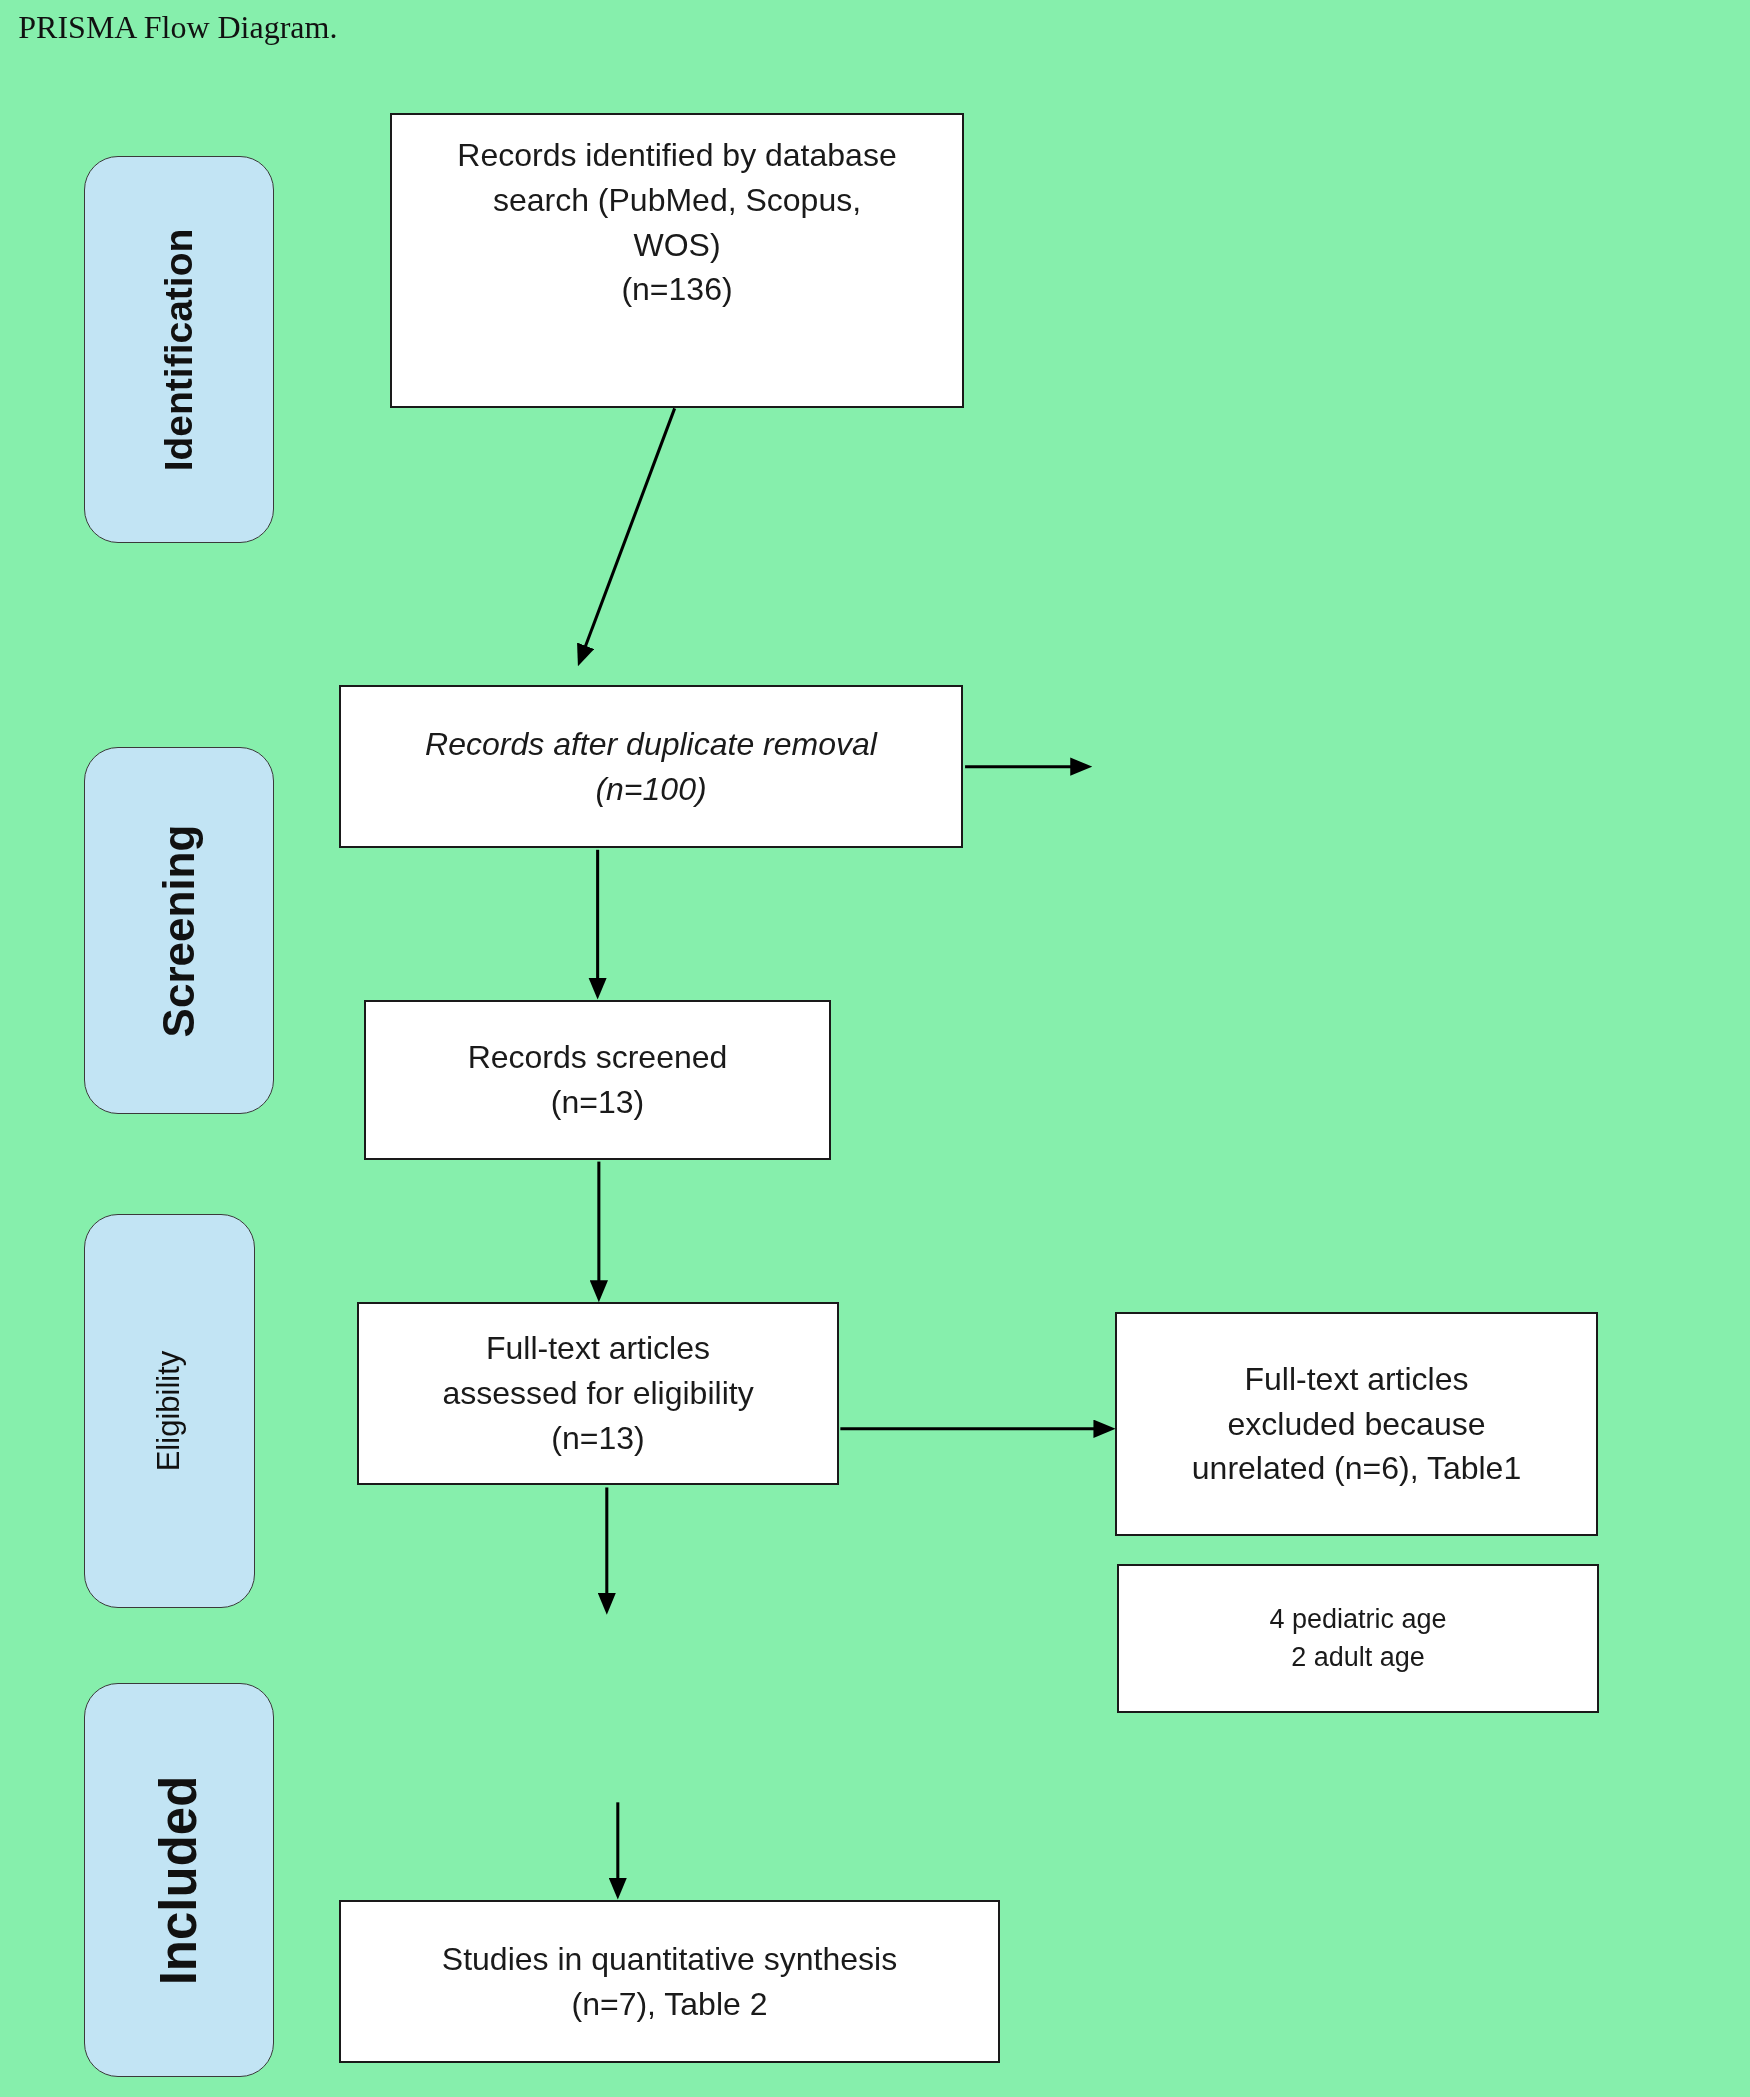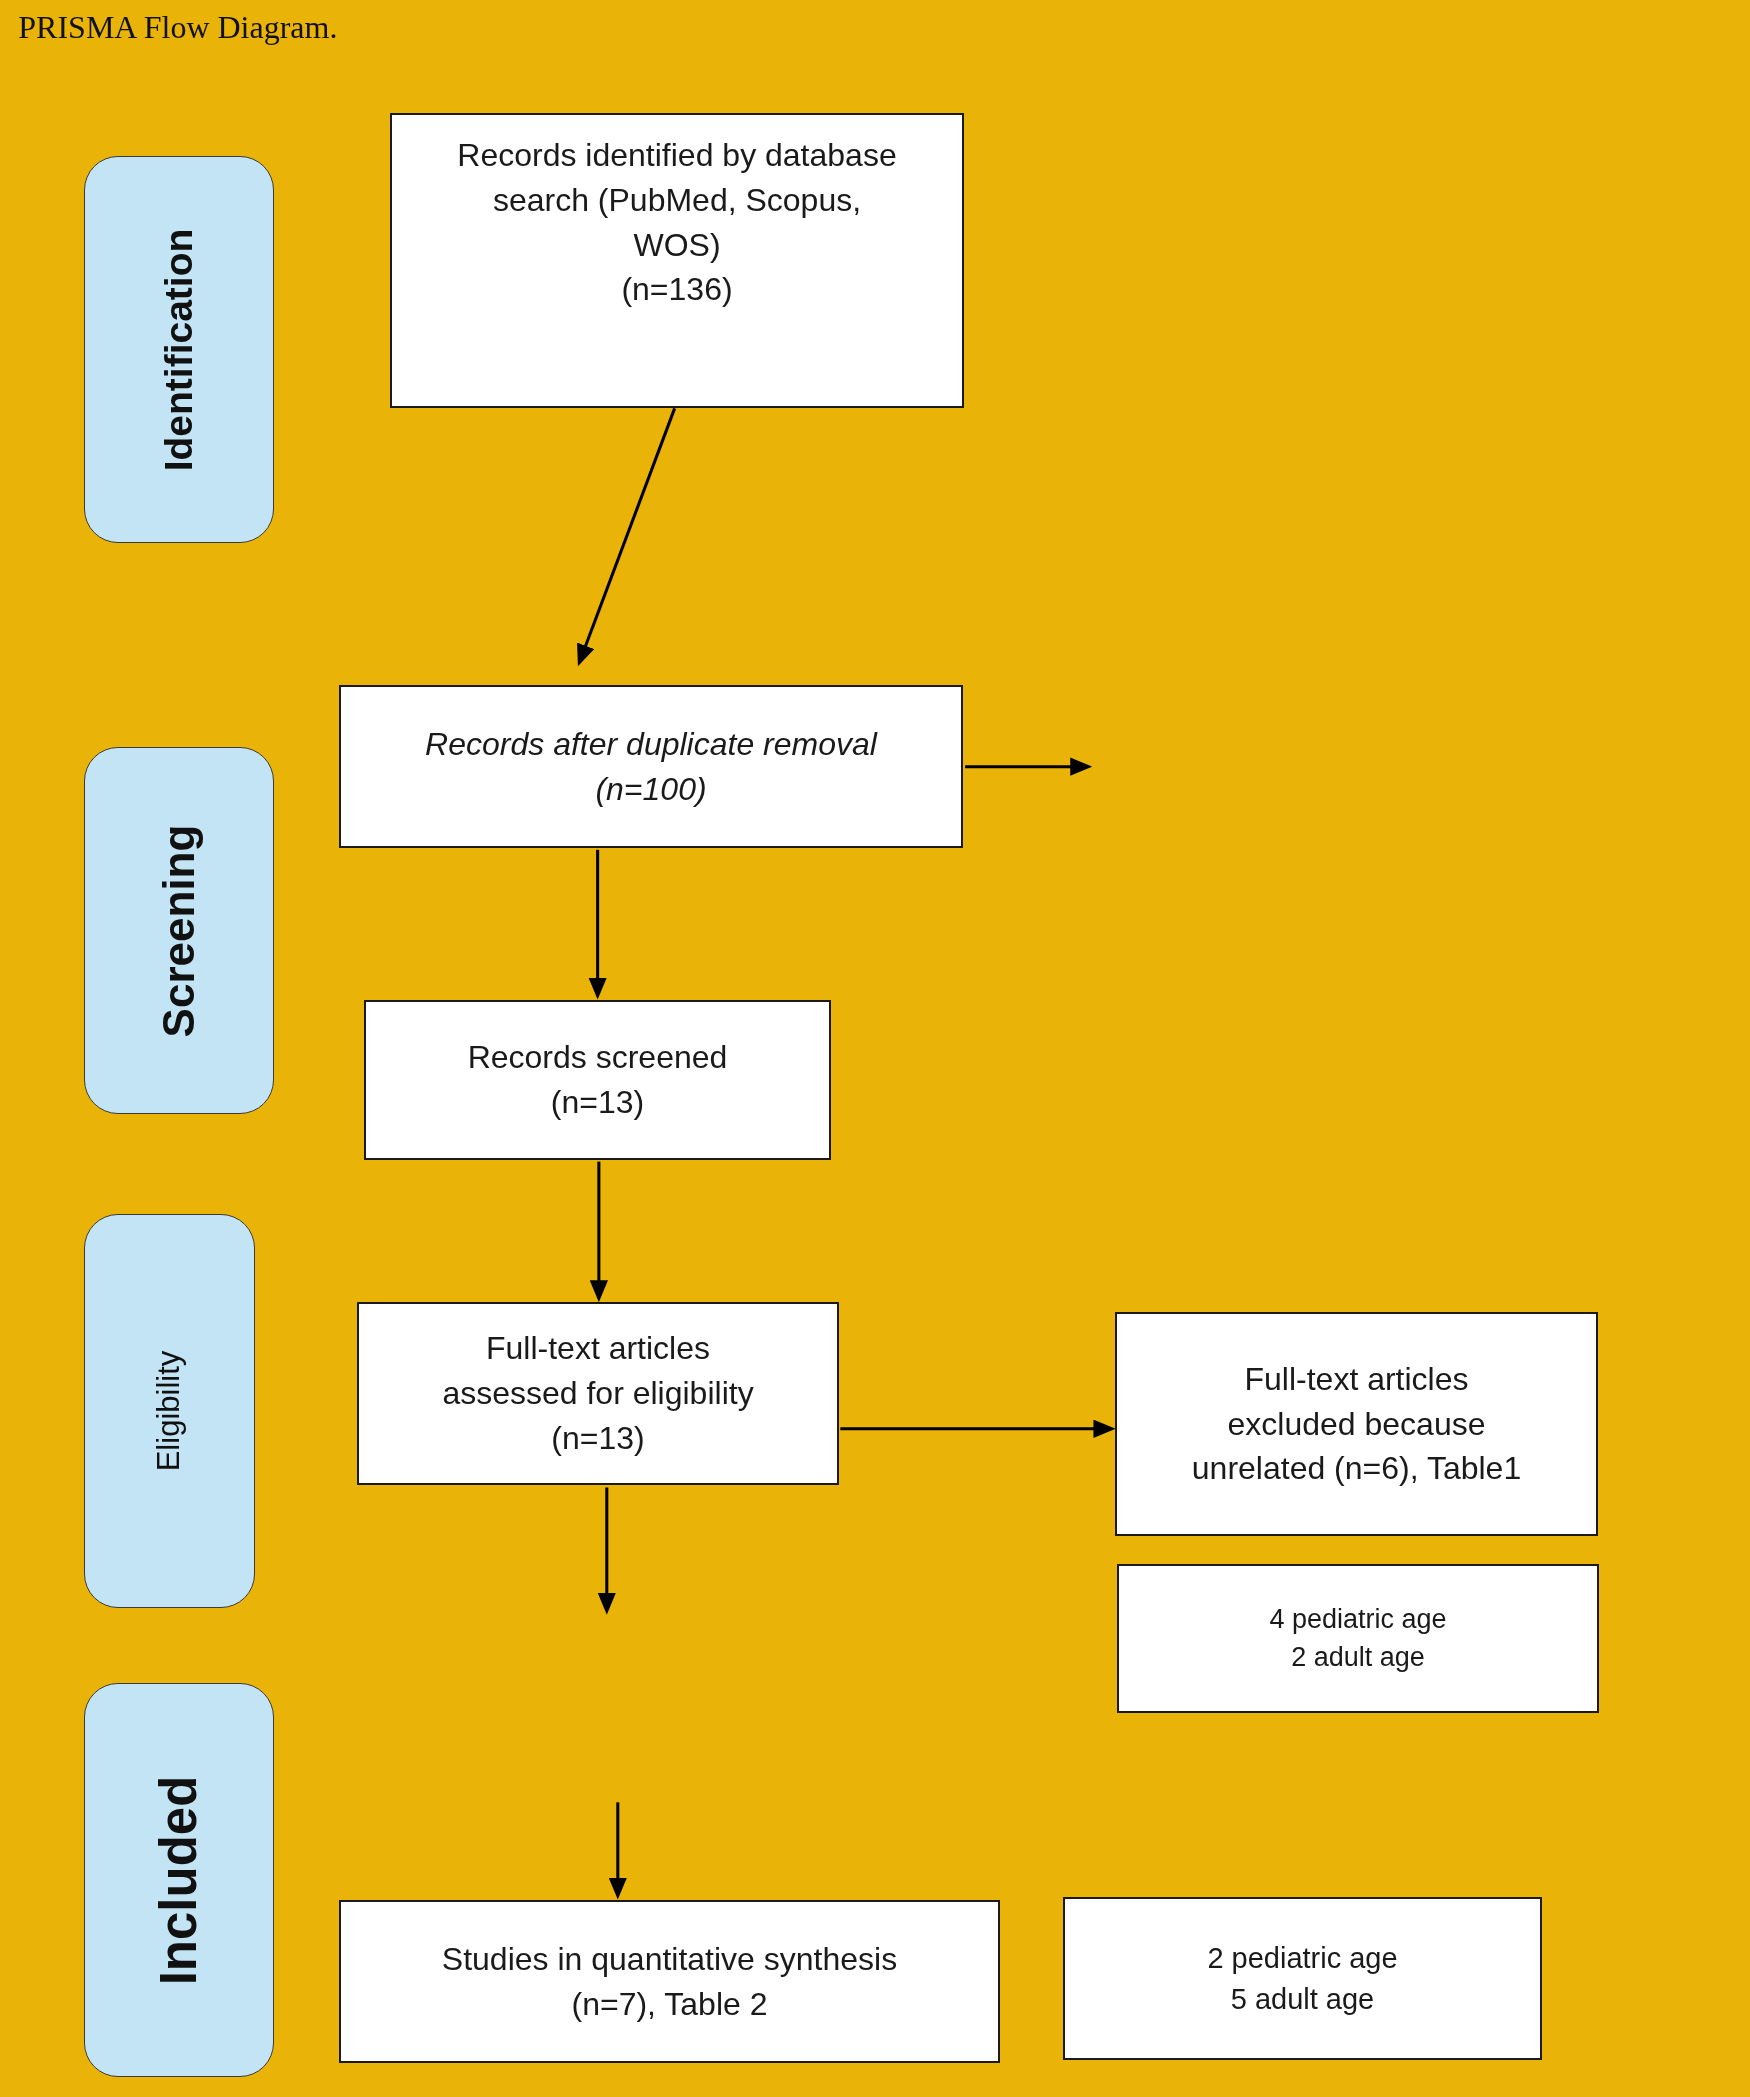--- a/index.html
+++ b/index.html
@@ -1,19 +1,19 @@
 <!DOCTYPE html>
 <html style="--stage-fill: #C2E4F4; --box-border: #1a1a1a; --arrow: #000000;font-size:9.8px"><head>
 <meta charset="utf-8">
 <style>
   html,body { margin:0; padding:0; background:#ffffff; }
   #canvas {
     position:relative;
     width:1751px; height:2097px;
-    background:#eab308;
+    background:#86efac;
     font-family:"Liberation Sans", sans-serif;
     color:#1a1a1a;
     overflow:hidden;
   }
   .title {
     position:absolute; left:18.3px; top:8.6px;
     font-family:"Liberation Serif", serif;
     font-size:32px; color:#111;
     white-space:nowrap;
   }
@@ -118,24 +118,20 @@
     <span>Full-text articles
 excluded because
 unrelated (n=6), Table1</span>
   </div>
 
   <div class="box small-note" style="left:1117px; top:1564px; width:482px; height:149px;">
     <span>4 pediatric age
 2 adult age</span>
   </div>
 
-  <div class="box mid-note" style="left:1063px; top:1897px; width:479px; height:163px;">
-    <span>2 pediatric age
-5 adult age</span>
-  </div>
 
   <svg id="arrows" width="1751" height="2097" viewBox="0 0 2863 3430">
     <defs>
       <marker id="arrowhead" markerUnits="userSpaceOnUse" markerWidth="36" markerHeight="30" refX="4" refY="15" orient="auto">
         <path d="M0,0 L36,15 L0,30 Z" fill="#000000"></path>
       </marker>
     </defs>
     <line x1="1103" y1="668" x2="956" y2="1060" stroke="#000" stroke-width="5" marker-end="url(#arrowhead)"></line>
     <line x1="1578" y1="1254" x2="1754" y2="1254" stroke="#000" stroke-width="5" marker-end="url(#arrowhead)"></line>
     <line x1="977" y1="1390" x2="977" y2="1603" stroke="#000" stroke-width="5" marker-end="url(#arrowhead)"></line>

